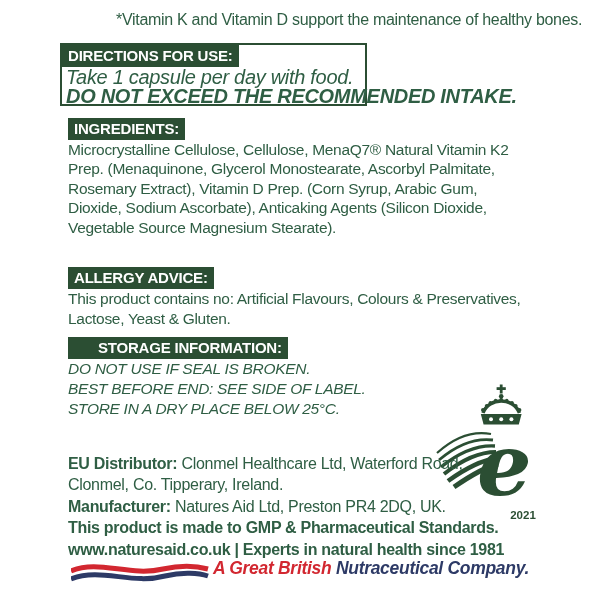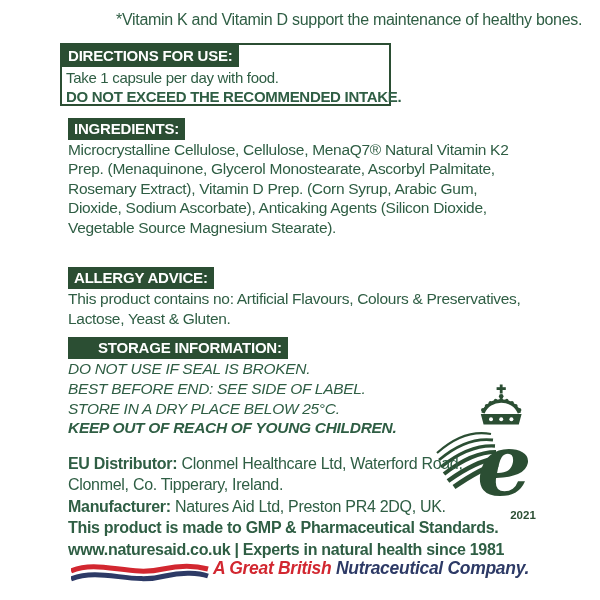--- a/index.html
+++ b/index.html
@@ -16,25 +16,25 @@
   .abs{position:absolute;}
   .txt{color:var(--green);letter-spacing:-0.3px;}
   .bold{font-weight:700;}
   .badge{
     display:inline-block;background:var(--green_dark);color:var(--white);
     font-weight:700;font-size:15px;line-height:1;padding:3px 6px 4px 6px;
     letter-spacing:-0.2px;
   }
   .claim{left:68px;top:11px;font-size:16px;margin-left:48px;}
   .dirbox{
-    left:60px;top:43px;width:331px;height:63px;
+    left:60px;top:43px;width:307px;height:63px;
     border:2px solid var(--green_dark);
   }
   .dirbox .badge{margin:0;}
-  .dirbox .body{padding:1px 22px 0 4px;font-size:15px;line-height:19px;}
+  .dirbox .body{padding:1px 22px 0 4px;font-size:20px;line-height:19px;font-style:italic;}
   .sec-badge-ingredients{left:68px;top:118px;}
   .ing-lines{left:68px;top:140px;font-size:15.5px;line-height:19.4px;}
   .sec-badge-allergy{left:68px;top:267px;}
   .allergy-lines{left:68px;top:289px;font-size:15.5px;line-height:19.5px;}
   .sec-badge-storage{left:68px;top:337px;padding-left:30px;}
   .storage-lines{left:68px;top:359px;font-size:15.5px;line-height:19.8px;font-style:italic;}
   .award{left:435px;top:383px;width:112px;height:144px;}
   .footer{left:68px;top:453px;font-size:16px;line-height:21.4px;}
   .line{white-space:nowrap;}
   .brandrow{left:71px;top:555px;width:537px;height:32px;font-style:italic;}
@@ -75,21 +75,20 @@
 <div class="abs allergy-lines txt">
   <div class="line">This product contains no: Artificial Flavours, Colours &amp; Preservatives,</div>
   <div class="line">Lactose, Yeast &amp; Gluten.</div>
 </div>
 
 <span class="abs badge sec-badge-storage">STORAGE INFORMATION:</span>
 <div class="abs storage-lines txt">
   <div class="line">DO NOT USE IF SEAL IS BROKEN.</div>
   <div class="line">BEST BEFORE END: SEE SIDE OF LABEL.</div>
   <div class="line">STORE IN A DRY PLACE BELOW 25°C.</div>
-  <div class="line bold">KEEP OUT OF REACH OF YOUNG CHILDREN.</div>
 </div>
 
 <div class="abs award">
   <svg width="112" height="144" viewBox="0 0 112 144">
 
     <g>
       <rect class="fill" x="64.8" y="1.5" width="2.8" height="9"></rect>
       <rect class="fill" x="61.6" y="4.2" width="9.2" height="2.8"></rect>
       <circle class="fill" cx="66.2" cy="13.2" r="2.3"></circle>
       <path class="stroke" d="M48 30 C 54 14, 78.4 14, 84.4 30" stroke-width="3.4"></path>

